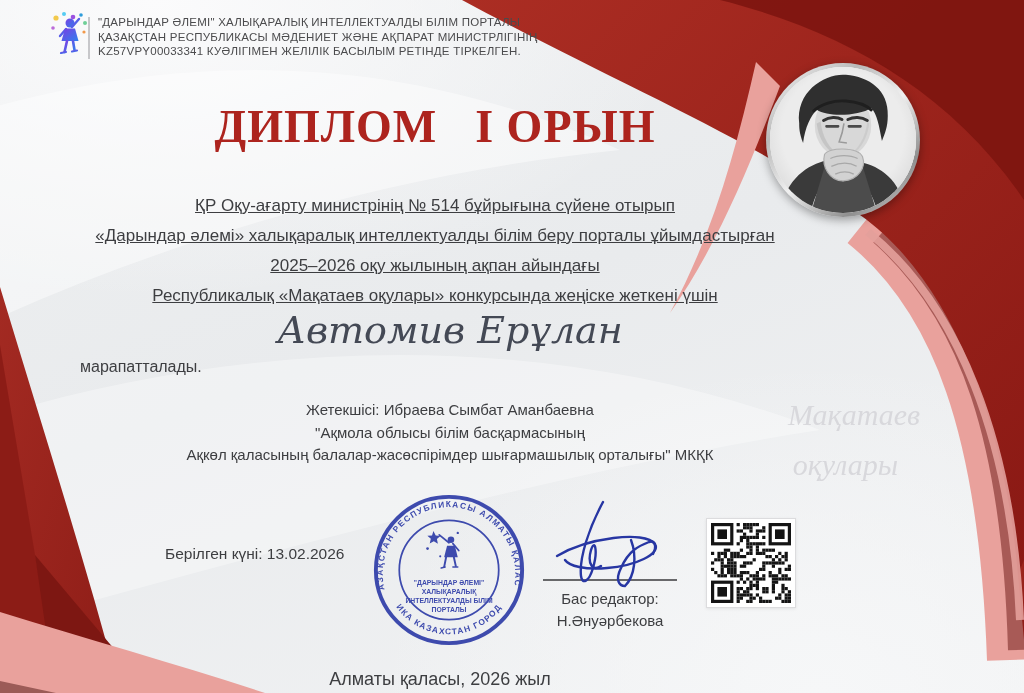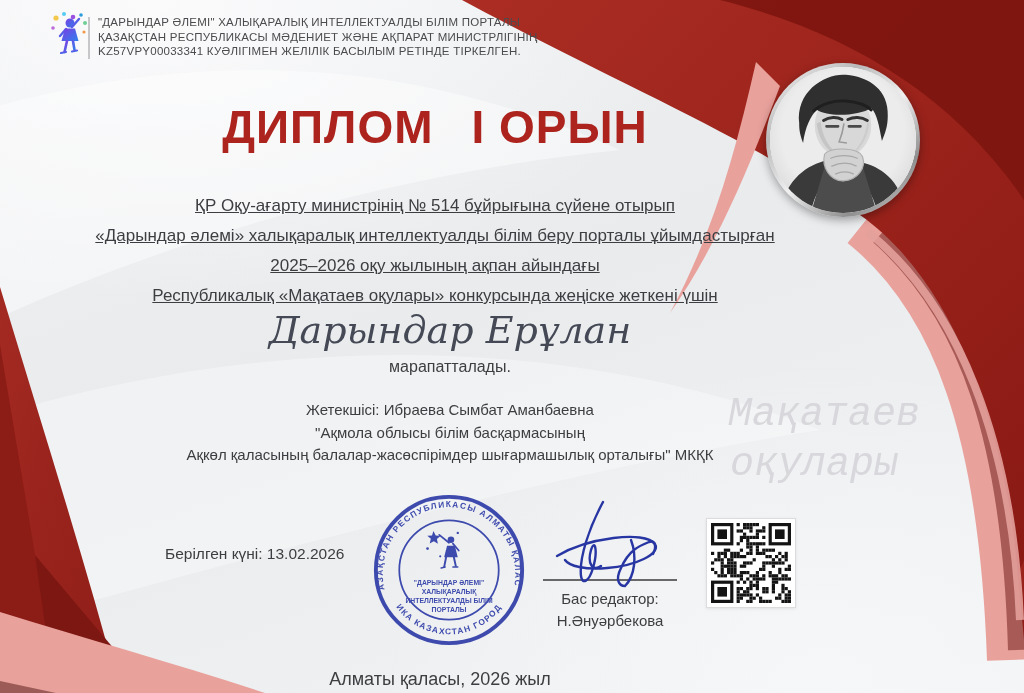--- a/index.html
+++ b/index.html
@@ -12,36 +12,36 @@
     font-family:"Liberation Sans", sans-serif;color:#3f4043;
   }
   .bg-shapes{position:absolute;left:0;top:0;width:1024px;height:693px;z-index:1;}
   
   .brand{position:absolute;left:48px;top:10px;z-index:4;display:flex;align-items:flex-start;}
   .brand-divider{position:absolute;left:88px;top:17px;width:2px;height:42px;background:#c7c7ca;z-index:4;}
   .brand-text{position:absolute;left:98px;top:15px;z-index:4;font-size:11.5px;line-height:14.5px;
     letter-spacing:.25px;color:#4b4b4d;font-weight:500;}
   
   .title-row{position:absolute;left:55px;top:100px;width:760px;text-align:center;z-index:4;
-    font-size:46px;font-weight:800;letter-spacing:1px;color:#ad241e;}
+    font-size:46px;font-weight:800;letter-spacing:1px;color:#ad241e;font-family:Liberation Serif, serif;}
   .title-row .place{margin-left:38px;}
   
   .body-lines{position:absolute;left:55px;top:191px;width:760px;text-align:center;z-index:4;
     font-size:17px;line-height:30px;color:#3d3e41;text-decoration:underline;}
   
   .recipient-name{position:absolute;left:80px;top:308px;width:740px;text-align:center;z-index:4;
     font-family:"DejaVu Serif", serif;font-style:italic;font-size:38px;color:#444955;}
-  .awarded-text{position:absolute;left:80px;top:358px;width:740px;text-align:center;z-index:4;
+  .awarded-text{position:absolute;left:80px;top:358px;width:740px;text-align:left;z-index:4;
     font-size:16px;color:#3d3e41;}
   
   .details-lines{position:absolute;left:55px;top:399px;width:790px;text-align:center;z-index:4;
     font-size:15px;line-height:22.5px;color:#3d3e41;}
   
   .watermark{position:absolute;right:104px;top:390px;z-index:2;text-align:right;
-    font-family:Liberation Mono, monospace;font-style:italic;font-size:40px;line-height:50px;
+    font-family:Liberation Serif, serif;font-style:italic;font-size:30px;line-height:50px;
     color:#d8d8dc;}
   .watermark .wm2{margin-right:22px;}
   
   .issue-block{position:absolute;left:165px;top:542px;z-index:4;font-size:15.5px;line-height:23px;color:#3d3e41;text-align:right;}
   
   .stamp{position:absolute;left:371px;top:492px;width:156px;height:156px;z-index:3;opacity:.92;}
   
   .signature{position:absolute;left:535px;top:496px;width:150px;height:92px;z-index:4;}
   .sig-labels{position:absolute;left:535px;top:588px;width:150px;text-align:center;z-index:4;
     font-size:15px;line-height:22px;color:#3d3e41;}
@@ -135,21 +135,21 @@
     <span>ДИПЛОМ</span><span class="place">I ОРЫН</span>
   </div>
 
   <div class="body-lines">
     <div>ҚР Оқу-ағарту министрінің № 514 бұйрығына сүйене отырып</div>
     <div>«Дарындар әлемі» халықаралық интеллектуалды білім беру порталы ұйымдастырған</div>
     <div>2025–2026 оқу жылының ақпан айындағы</div>
     <div>Республикалық «Мақатаев оқулары» конкурсында жеңіске жеткені үшін</div>
   </div>
 
-  <div class="recipient-name">Дарындар Ерұлан</div>
+  <div class="recipient-name">Автомив Ерұлан</div>
   <div class="awarded-text">марапатталады.</div>
 
   <div class="details-lines">
     <div>Жетекшісі: Ибраева Сымбат Аманбаевна</div>
     <div>"Ақмола облысы білім басқармасының</div>
     <div>Ақкөл қаласының балалар-жасөспірімдер шығармашылық орталығы" МКҚК</div>
   </div>
 
   <div class="issue-block">
     <div>Берілген күні: 13.02.2026</div>

